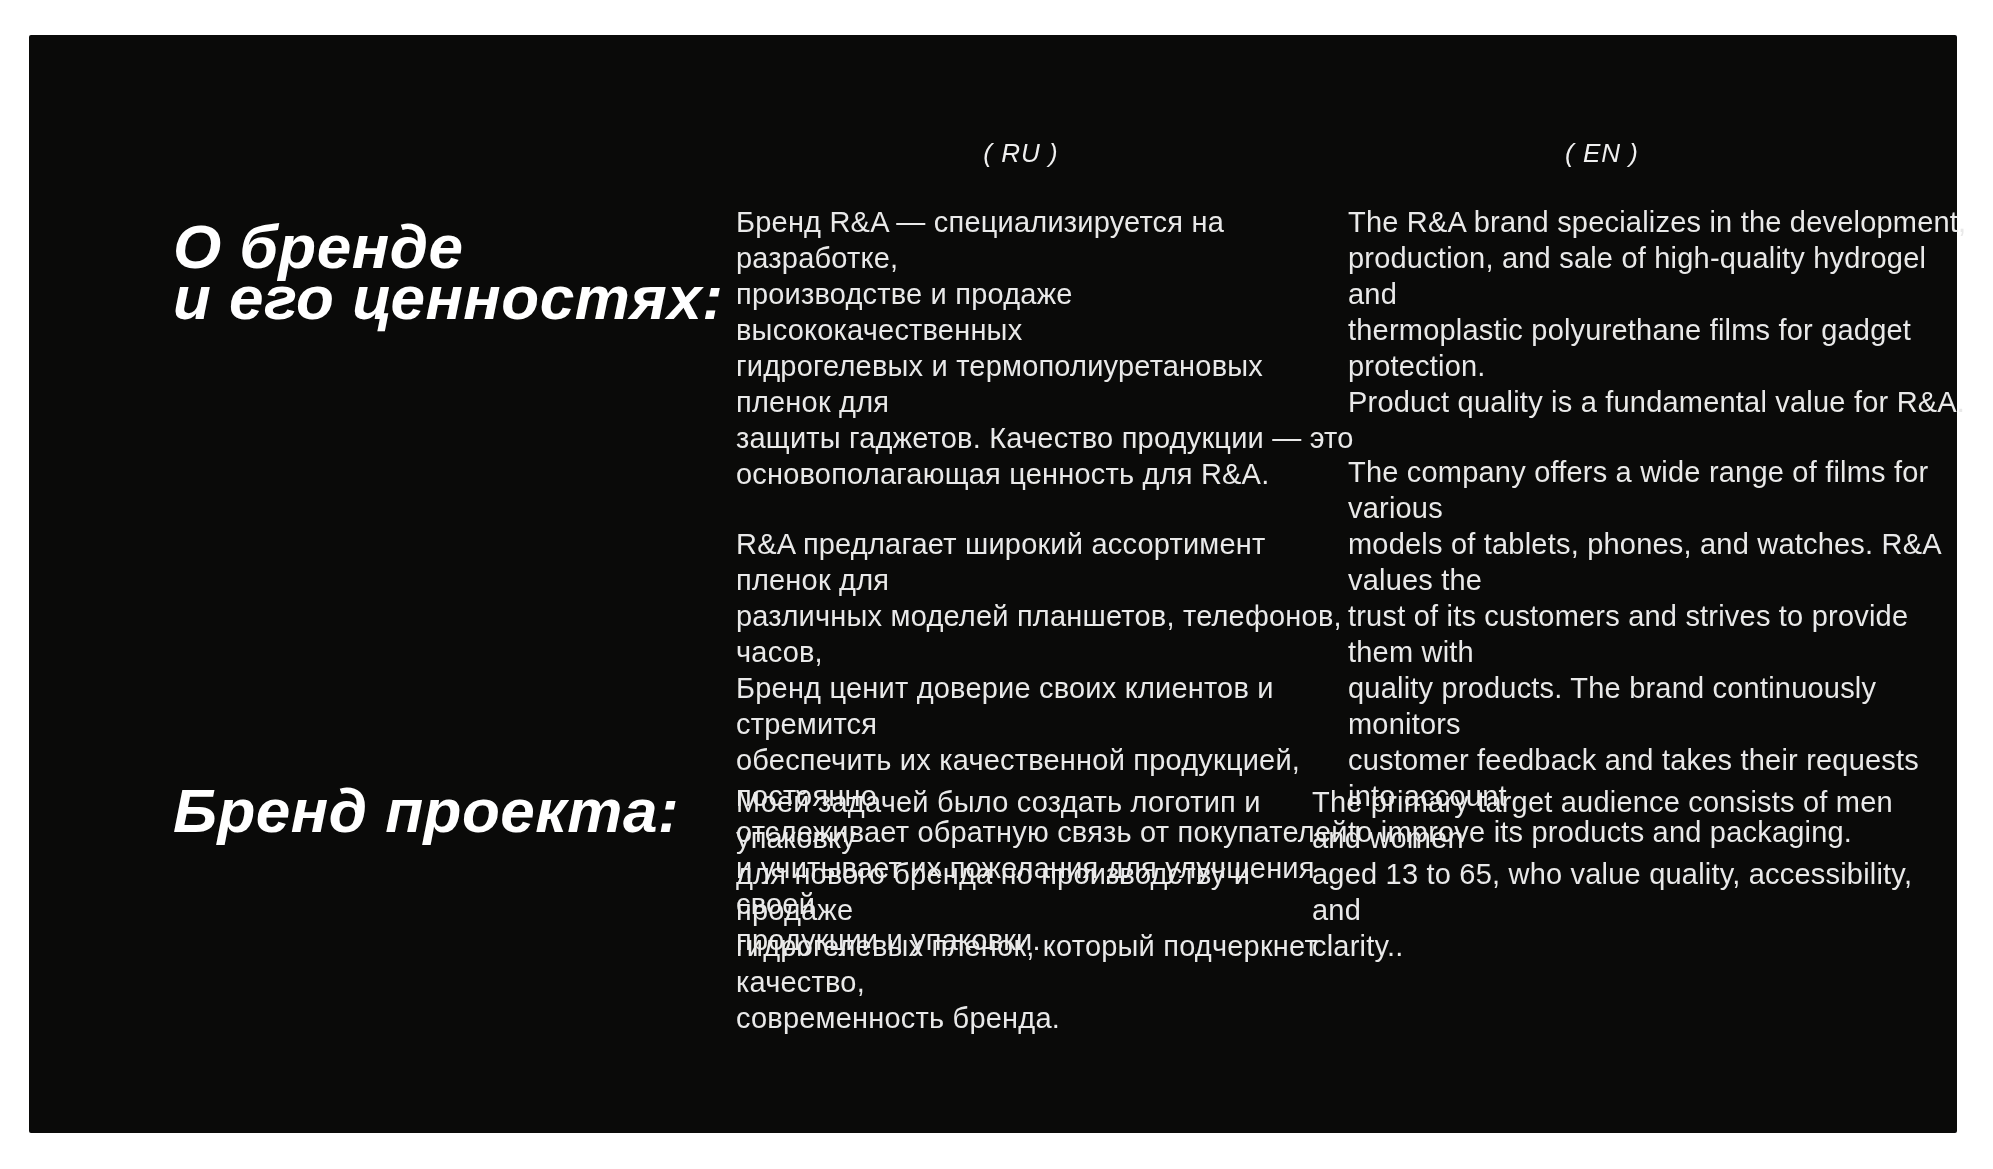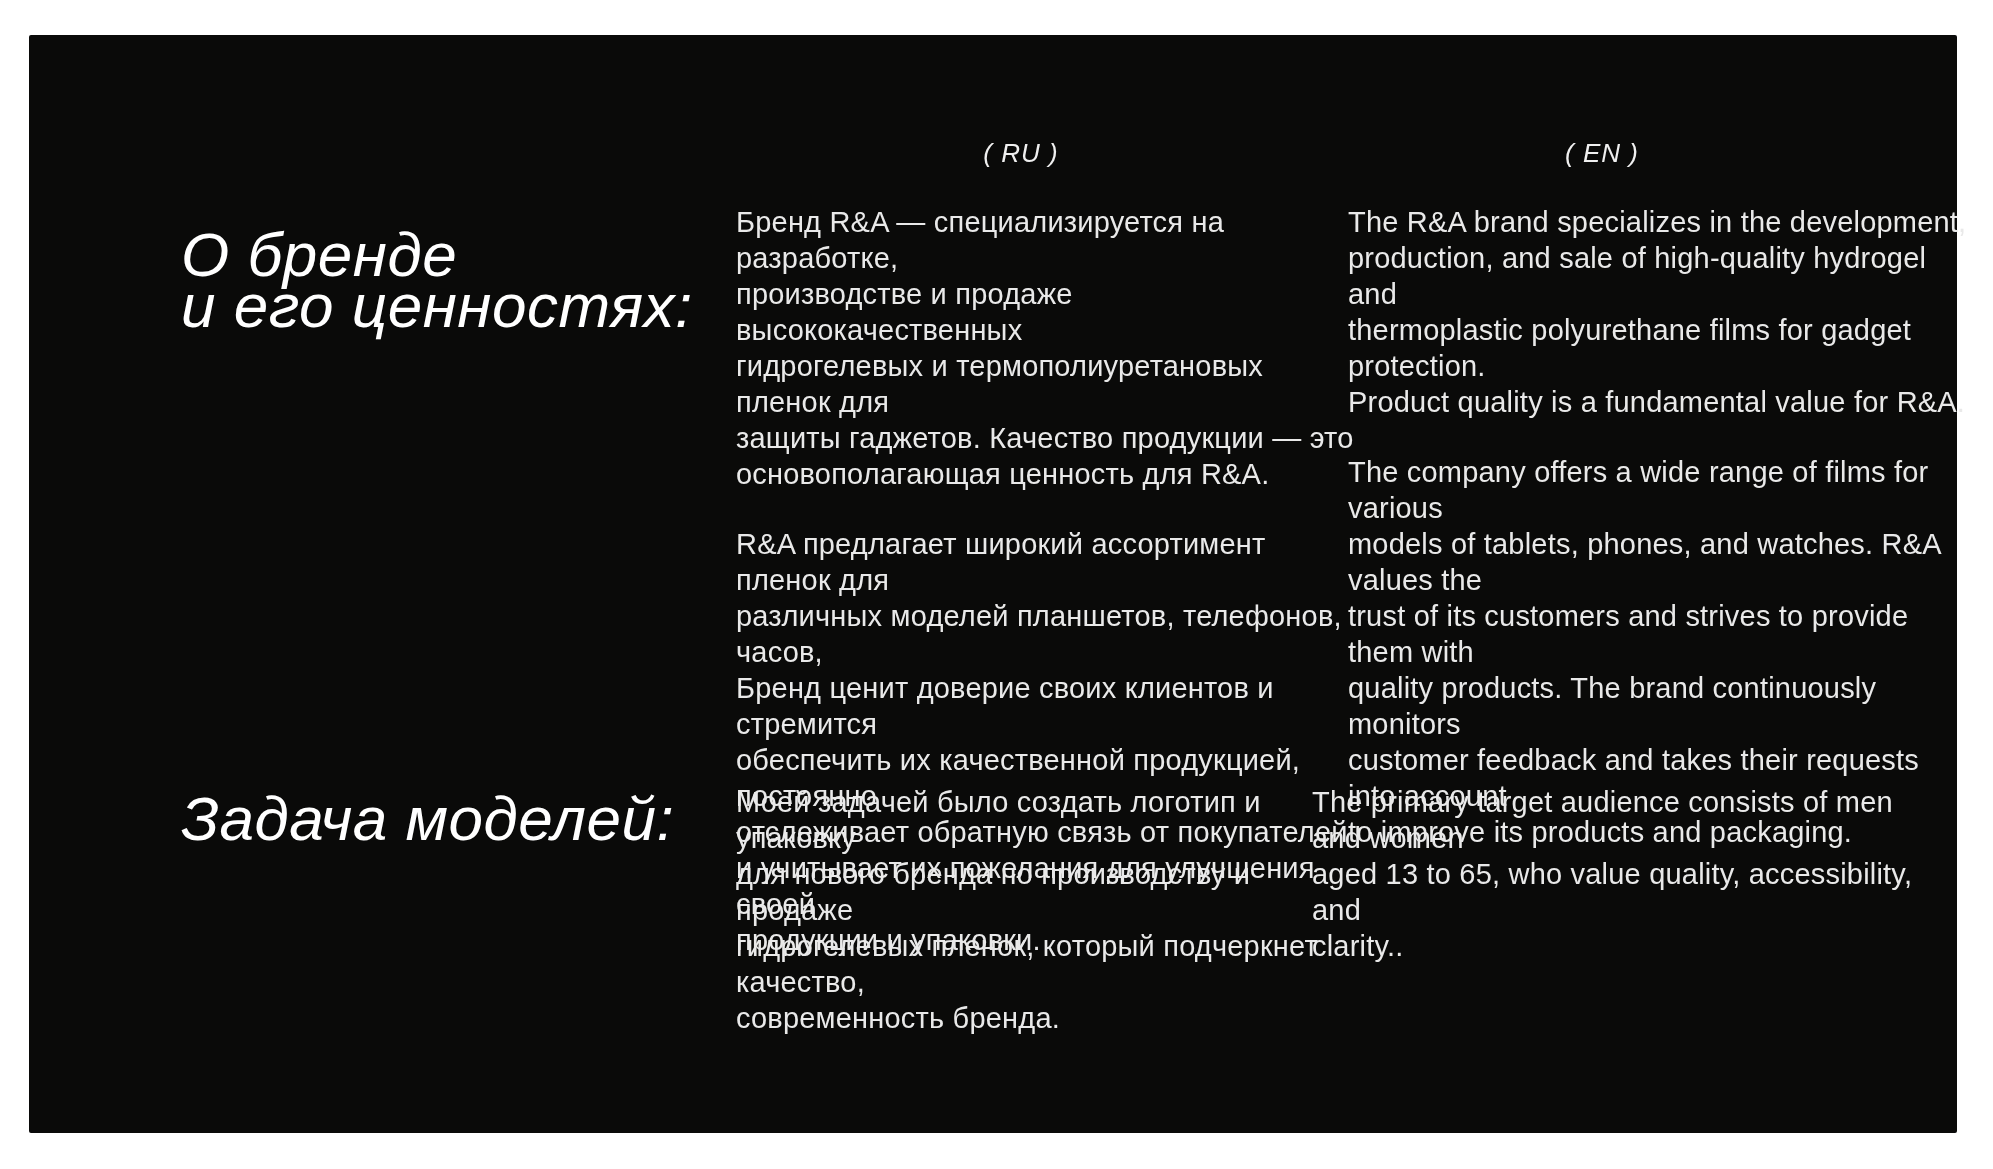--- a/index.html
+++ b/index.html
@@ -23,26 +23,26 @@
     top: 35px;
     width: 1928px;
     height: 1098px;
     background: #0a0a09;
     border-radius: 2px;
   }
   .big-heading {
     position: absolute;
     color: #ffffff;
     font-style: italic;
-    font-weight: normal;
+    font-weight: bold;
     font-size: 62px;
     line-height: 51px;
     letter-spacing: 0.5px;
     white-space: pre-line;
-    margin: 12px;
+    margin: 4px;
   }
   #heading-brand { left: 140px; top: 182px; }
   #heading-task  { left: 140px; top: 746px; }
   .col-label {
     position: absolute;
     top: 103px;
     width: 570px;
     text-align: center;
     color: #f0f0f0;
     font-style: italic;
@@ -105,21 +105,21 @@
 thermoplastic polyurethane films for gadget protection.
 Product quality is a fundamental value for R&amp;A.</p>
       <p>The company offers a wide range of films for various
 models of tablets, phones, and watches. R&amp;A values the
 trust of its customers and strives to provide them with
 quality products. The brand continuously monitors
 customer feedback and takes their requests into account
 to improve its products and packaging.</p>
     </div>
 
-    <h1 id="heading-task" class="big-heading">Задача моделей:</h1>
+    <h1 id="heading-task" class="big-heading">Бренд проекта:</h1>
 
     <div id="task-ru" class="text-col">
       <p>Моей задачей было создать логотип и упаковку
 для нового бренда по производству и продаже
 гидрогелевых пленок, который подчеркнет качество,
 современность бренда.</p>
     </div>
 
     <div id="task-en" class="text-col">
       <p>The primary target audience consists of men and women

